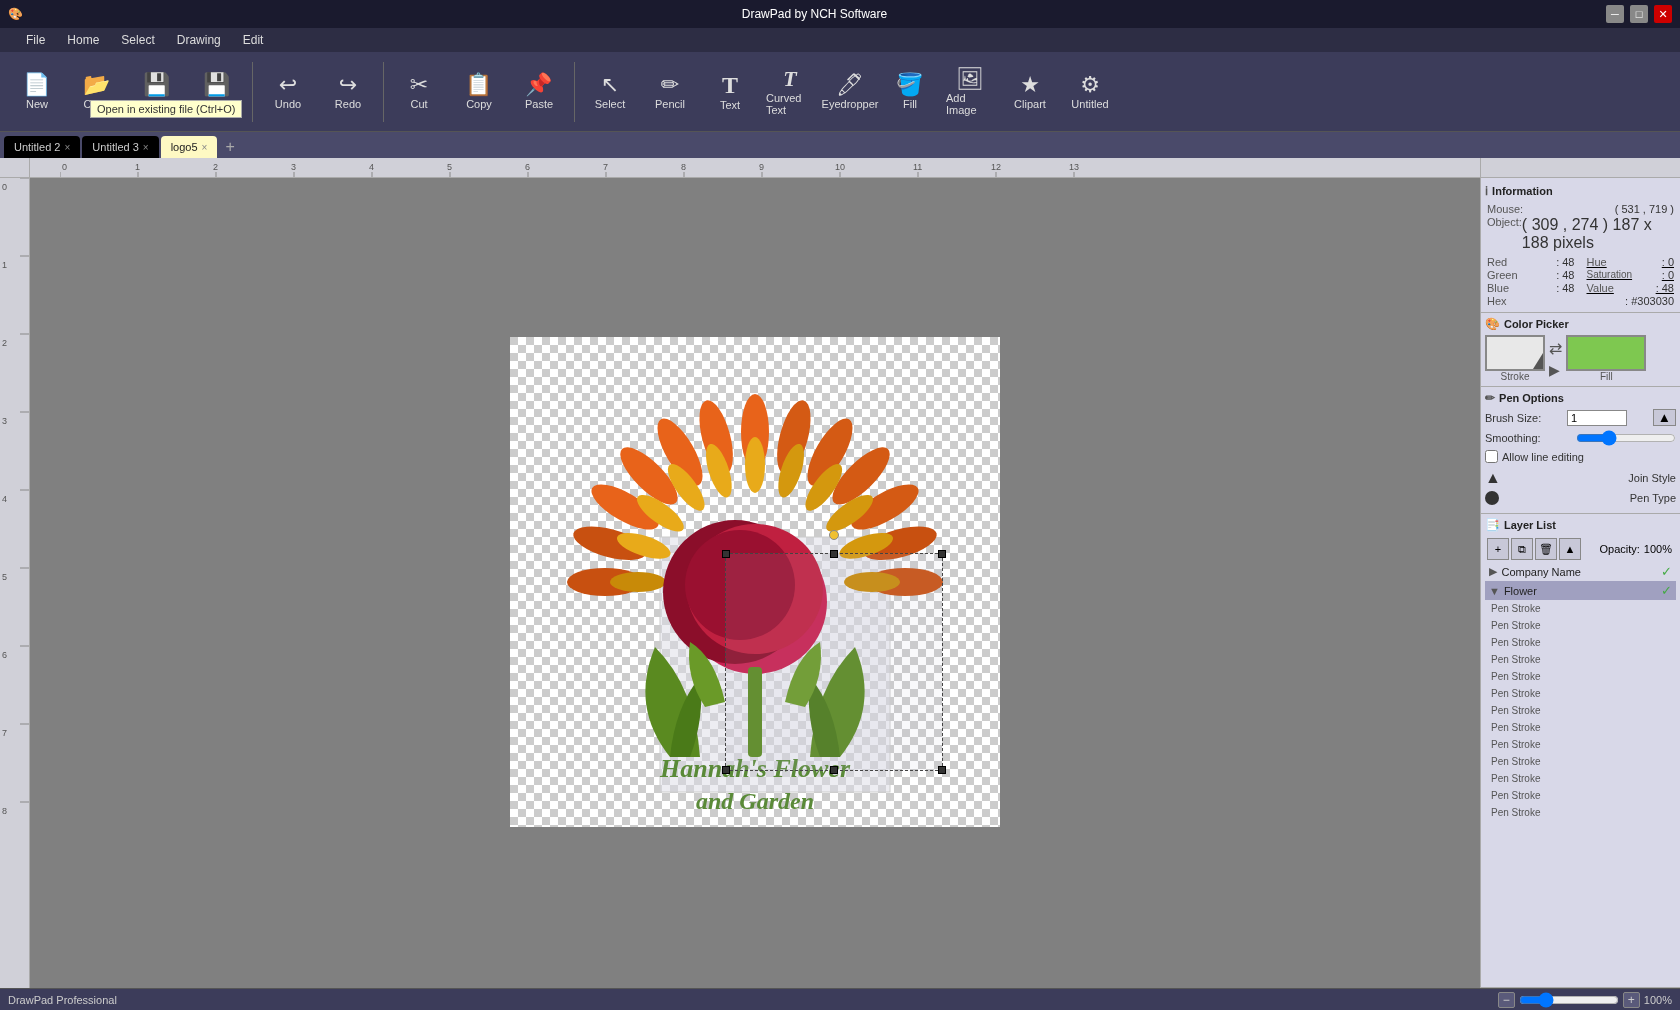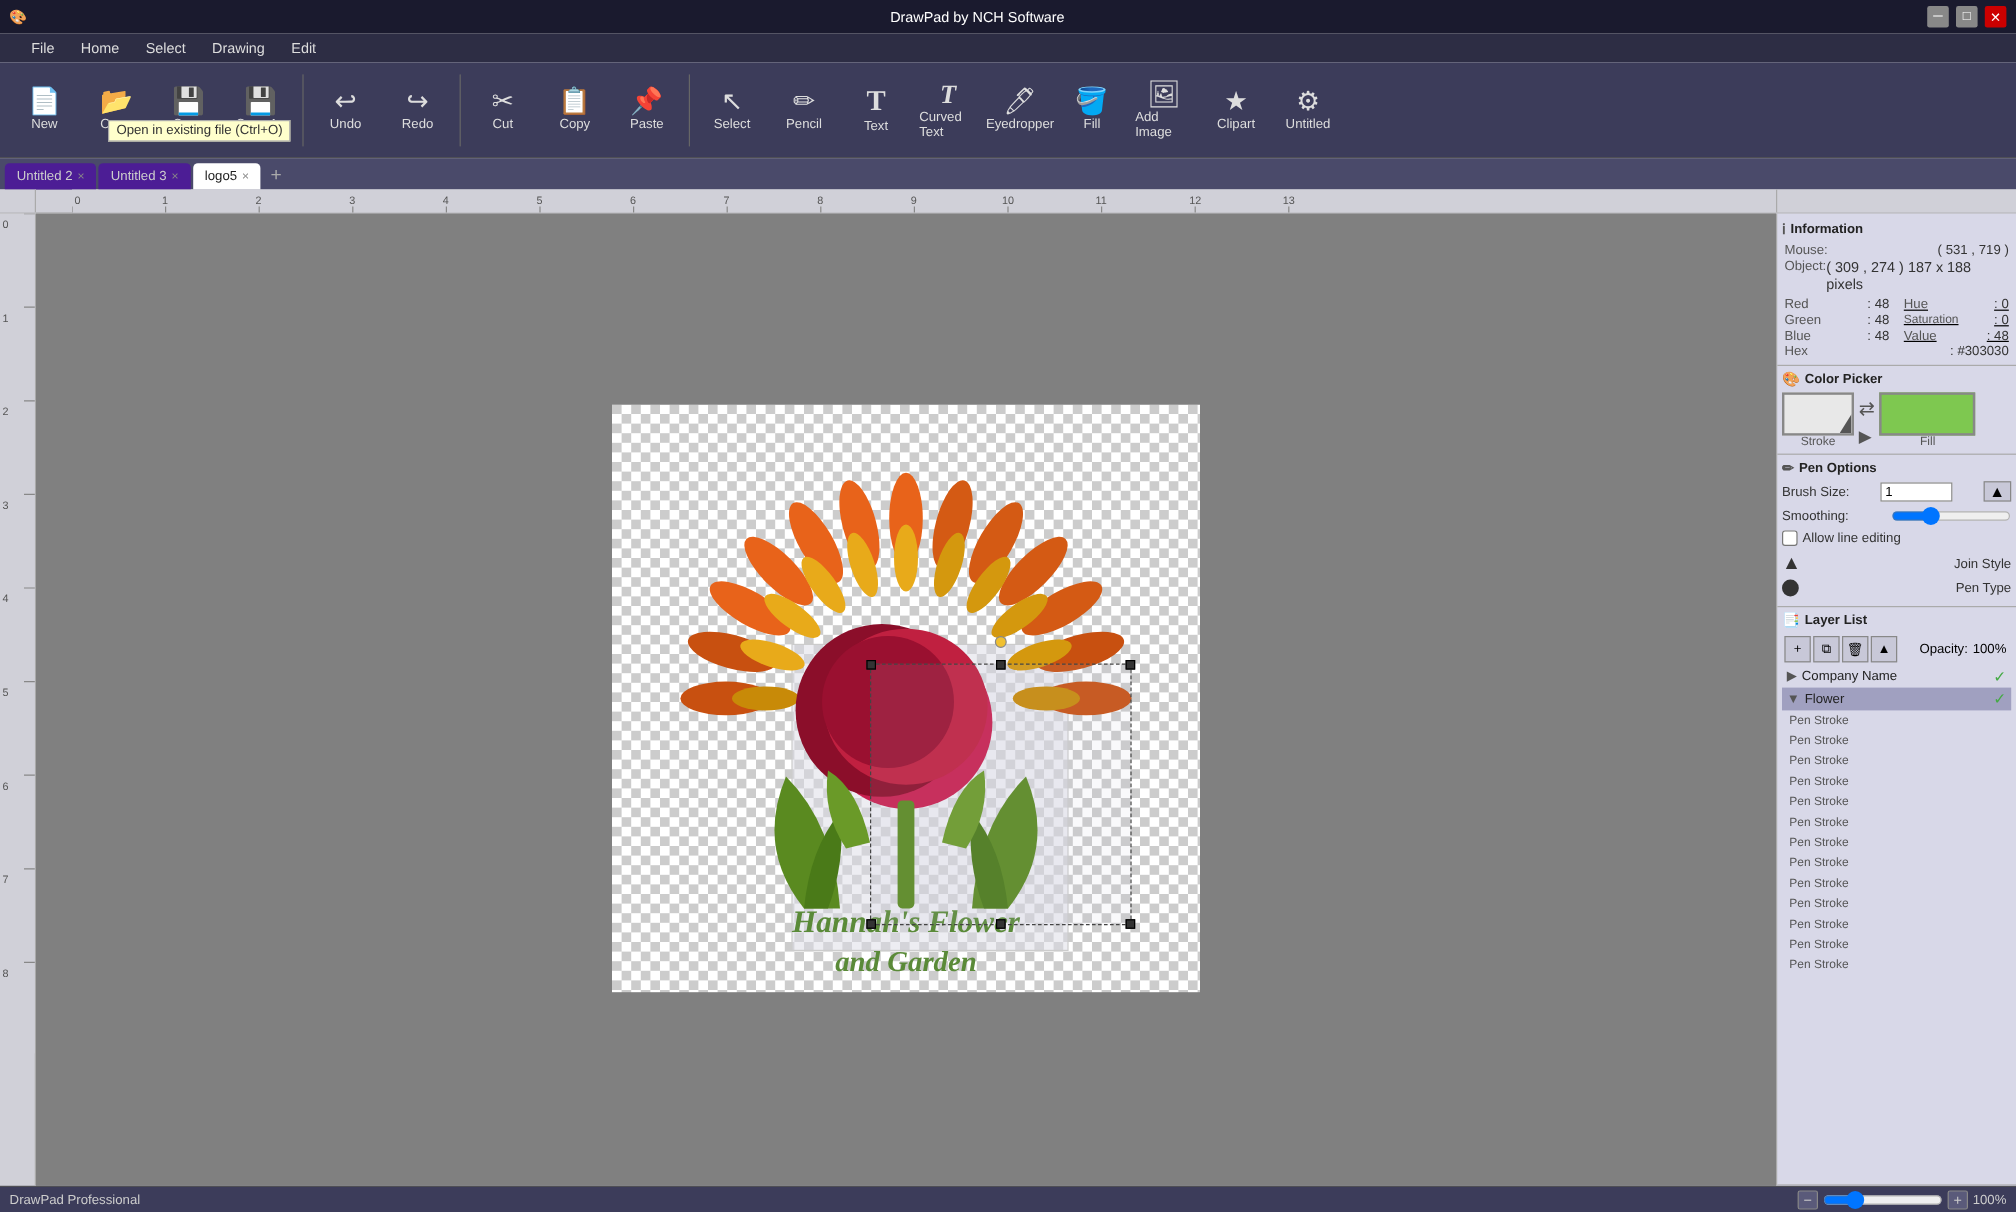--- a/index.html
+++ b/index.html
@@ -70,32 +70,32 @@
     
     #tabs {
       background: #4a4a6a;
       height: 26px;
       display: flex;
       align-items: flex-end;
       padding: 0 4px;
       gap: 2px;
     }
     .tab {
-      background: #4c1d95;
+      background: #000000;
       padding: 3px 10px;
       border-radius: 4px 4px 0 0;
       cursor: pointer;
       display: flex;
       align-items: center;
       gap: 4px;
       font-size: 11px;
       color: #ccc;
       height: 22px;
     }
-    .tab.active { background: #ffffff; color: #222; }
+    .tab.active { background: #fef9c3; color: #222; }
     .tab-close { font-size: 10px; cursor: pointer; color: #888; }
     .tab-add { background: none; border: none; color: #aaa; cursor: pointer; padding: 2px 6px; font-size: 16px; }
 
     
     #tooltip {
       position: absolute;
       top: 100px;
       left: 90px;
       background: #ffffcc;
       border: 1px solid #aaa;
@@ -503,21 +503,21 @@
       <div class="panel-header">
         <span class="panel-header-icon">ℹ</span>
         <span>Information</span>
       </div>
       <div class="info-row">
         <span class="info-label">Mouse:</span>
         <span class="info-value">( 531 , 719 )</span>
       </div>
       <div class="info-row">
         <span class="info-label">Object:</span>
-        <span class="info-value" style="font-size:12px;">( 309 , 274 )  187 x 188 pixels</span>
+        <span class="info-value" style="font-size:16px;">( 309 , 274 )  187 x 188 pixels</span>
       </div>
       <div style="display:flex; gap:8px; margin-top:4px;">
         <div style="flex:1;">
           <div class="info-row">
             <span class="info-label">Red</span>
             <span class="info-value">: 48</span>
           </div>
           <div class="info-row">
             <span class="info-label">Green</span>
             <span class="info-value">: 48</span>

